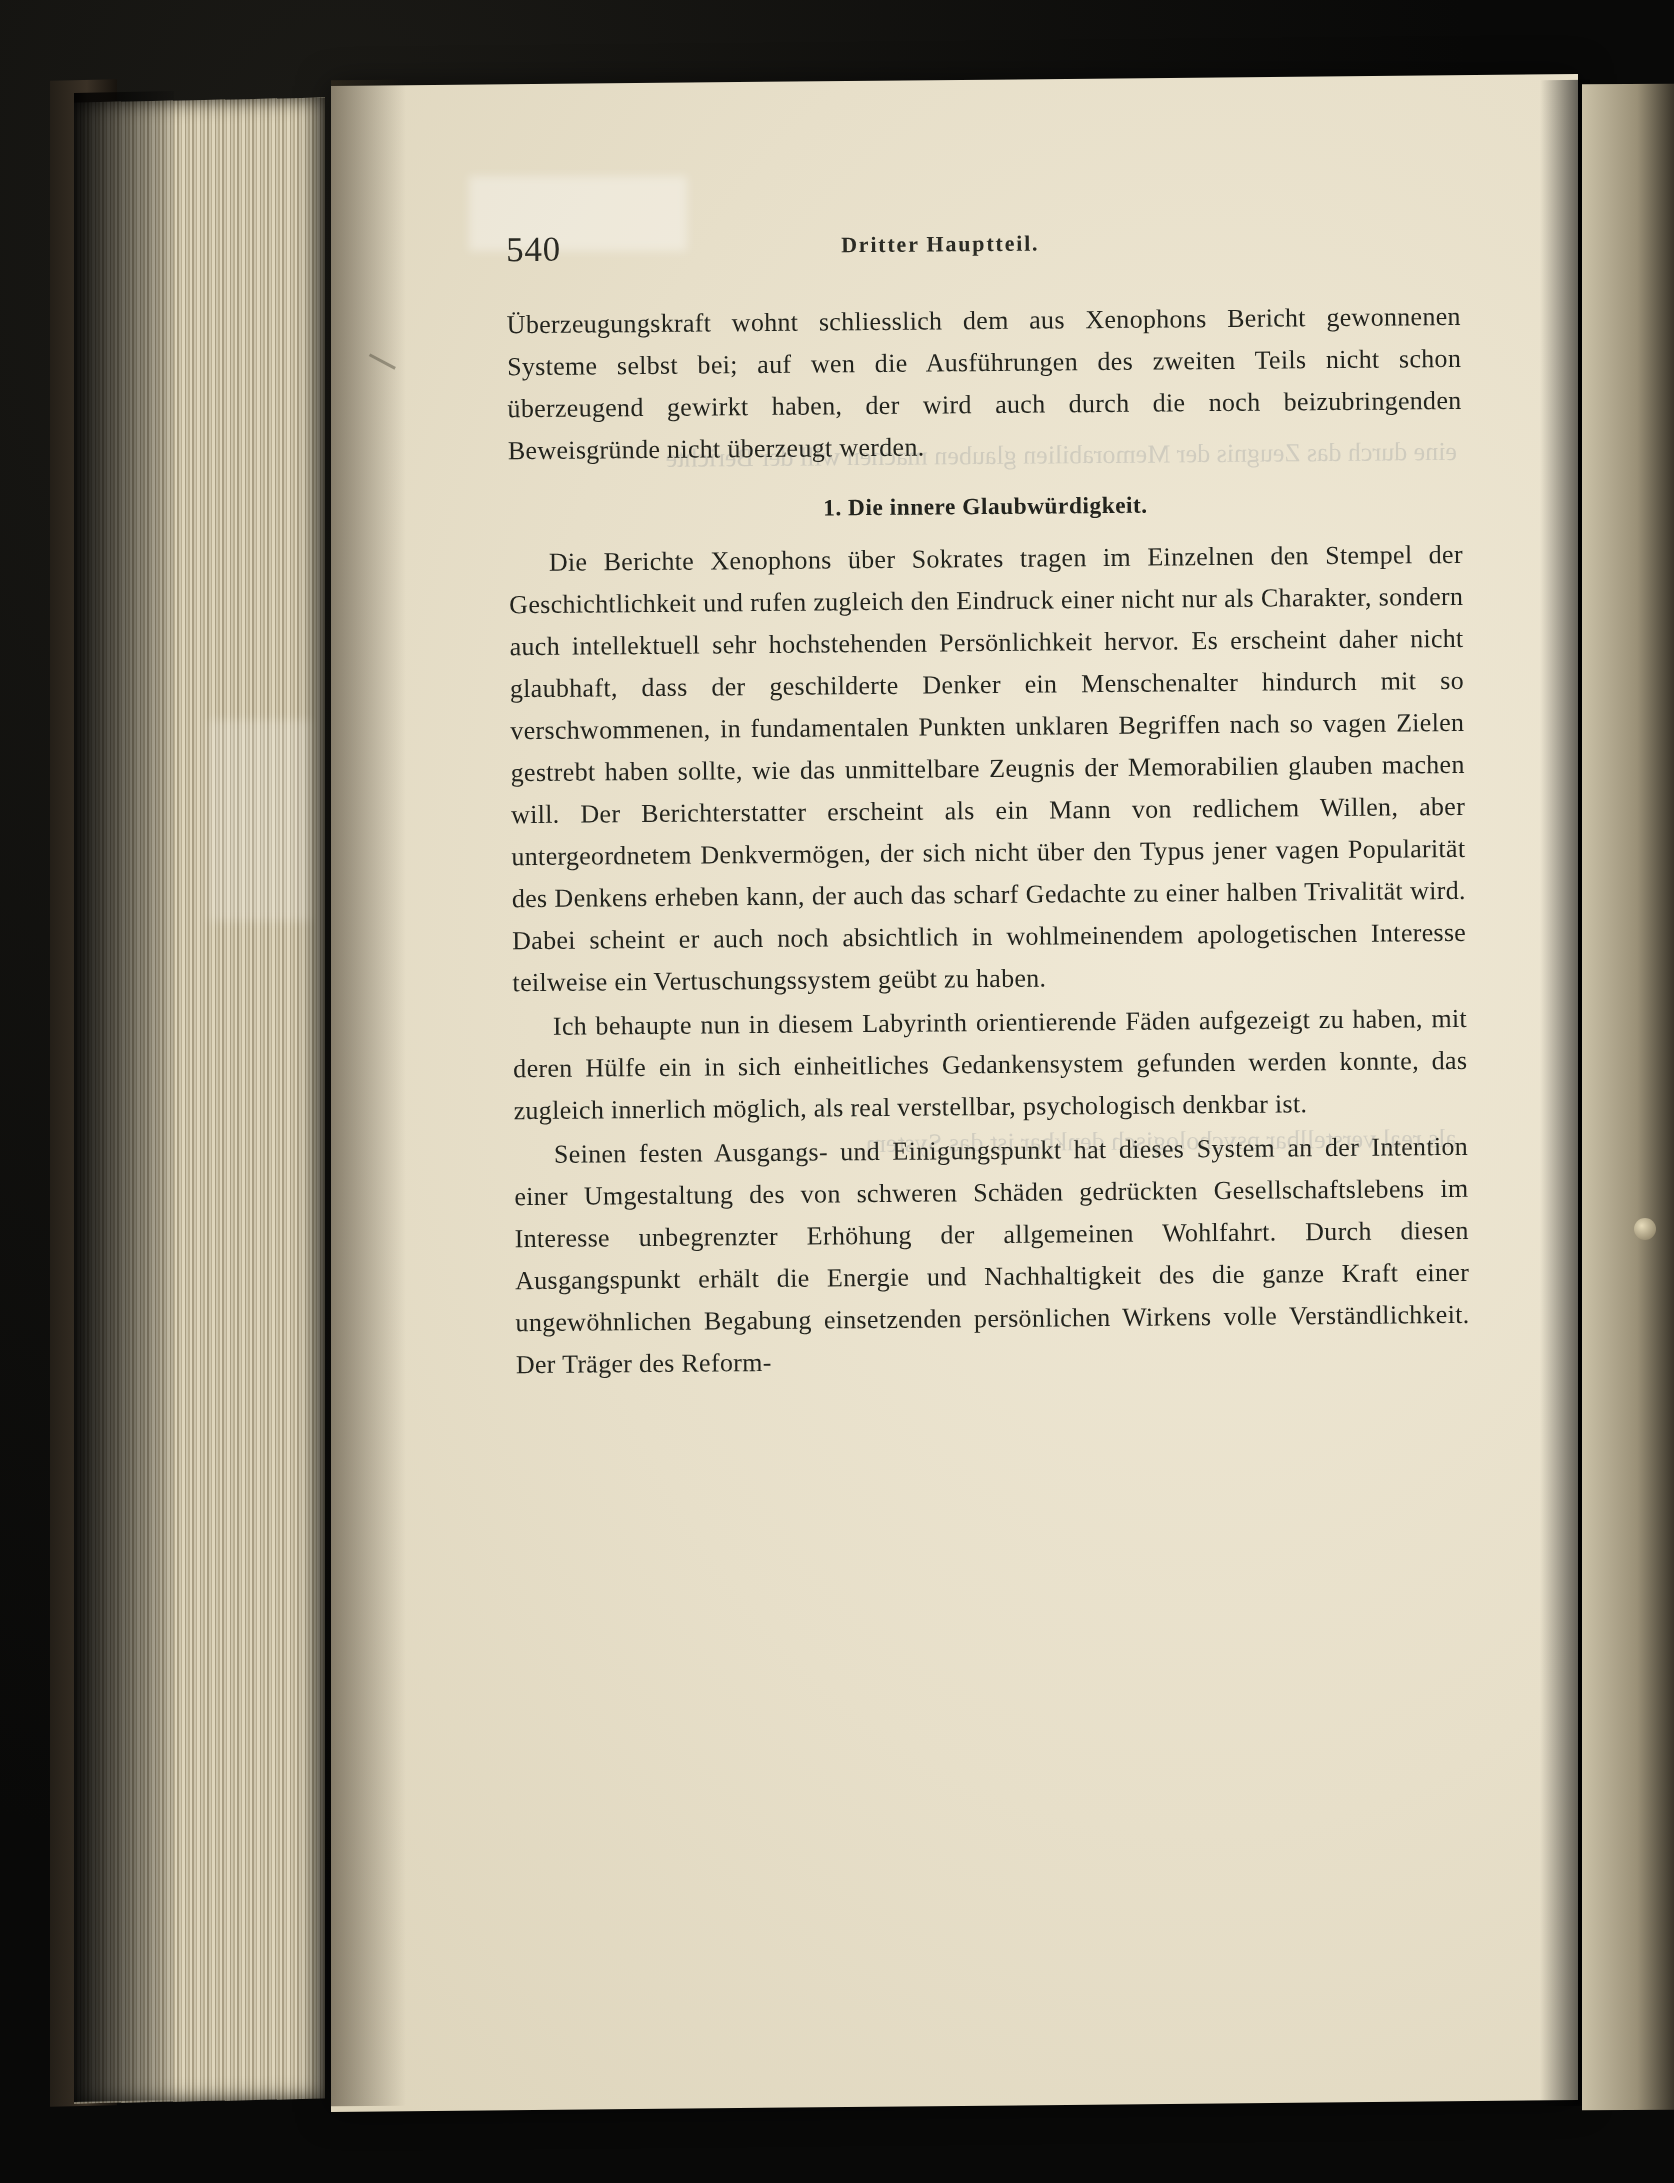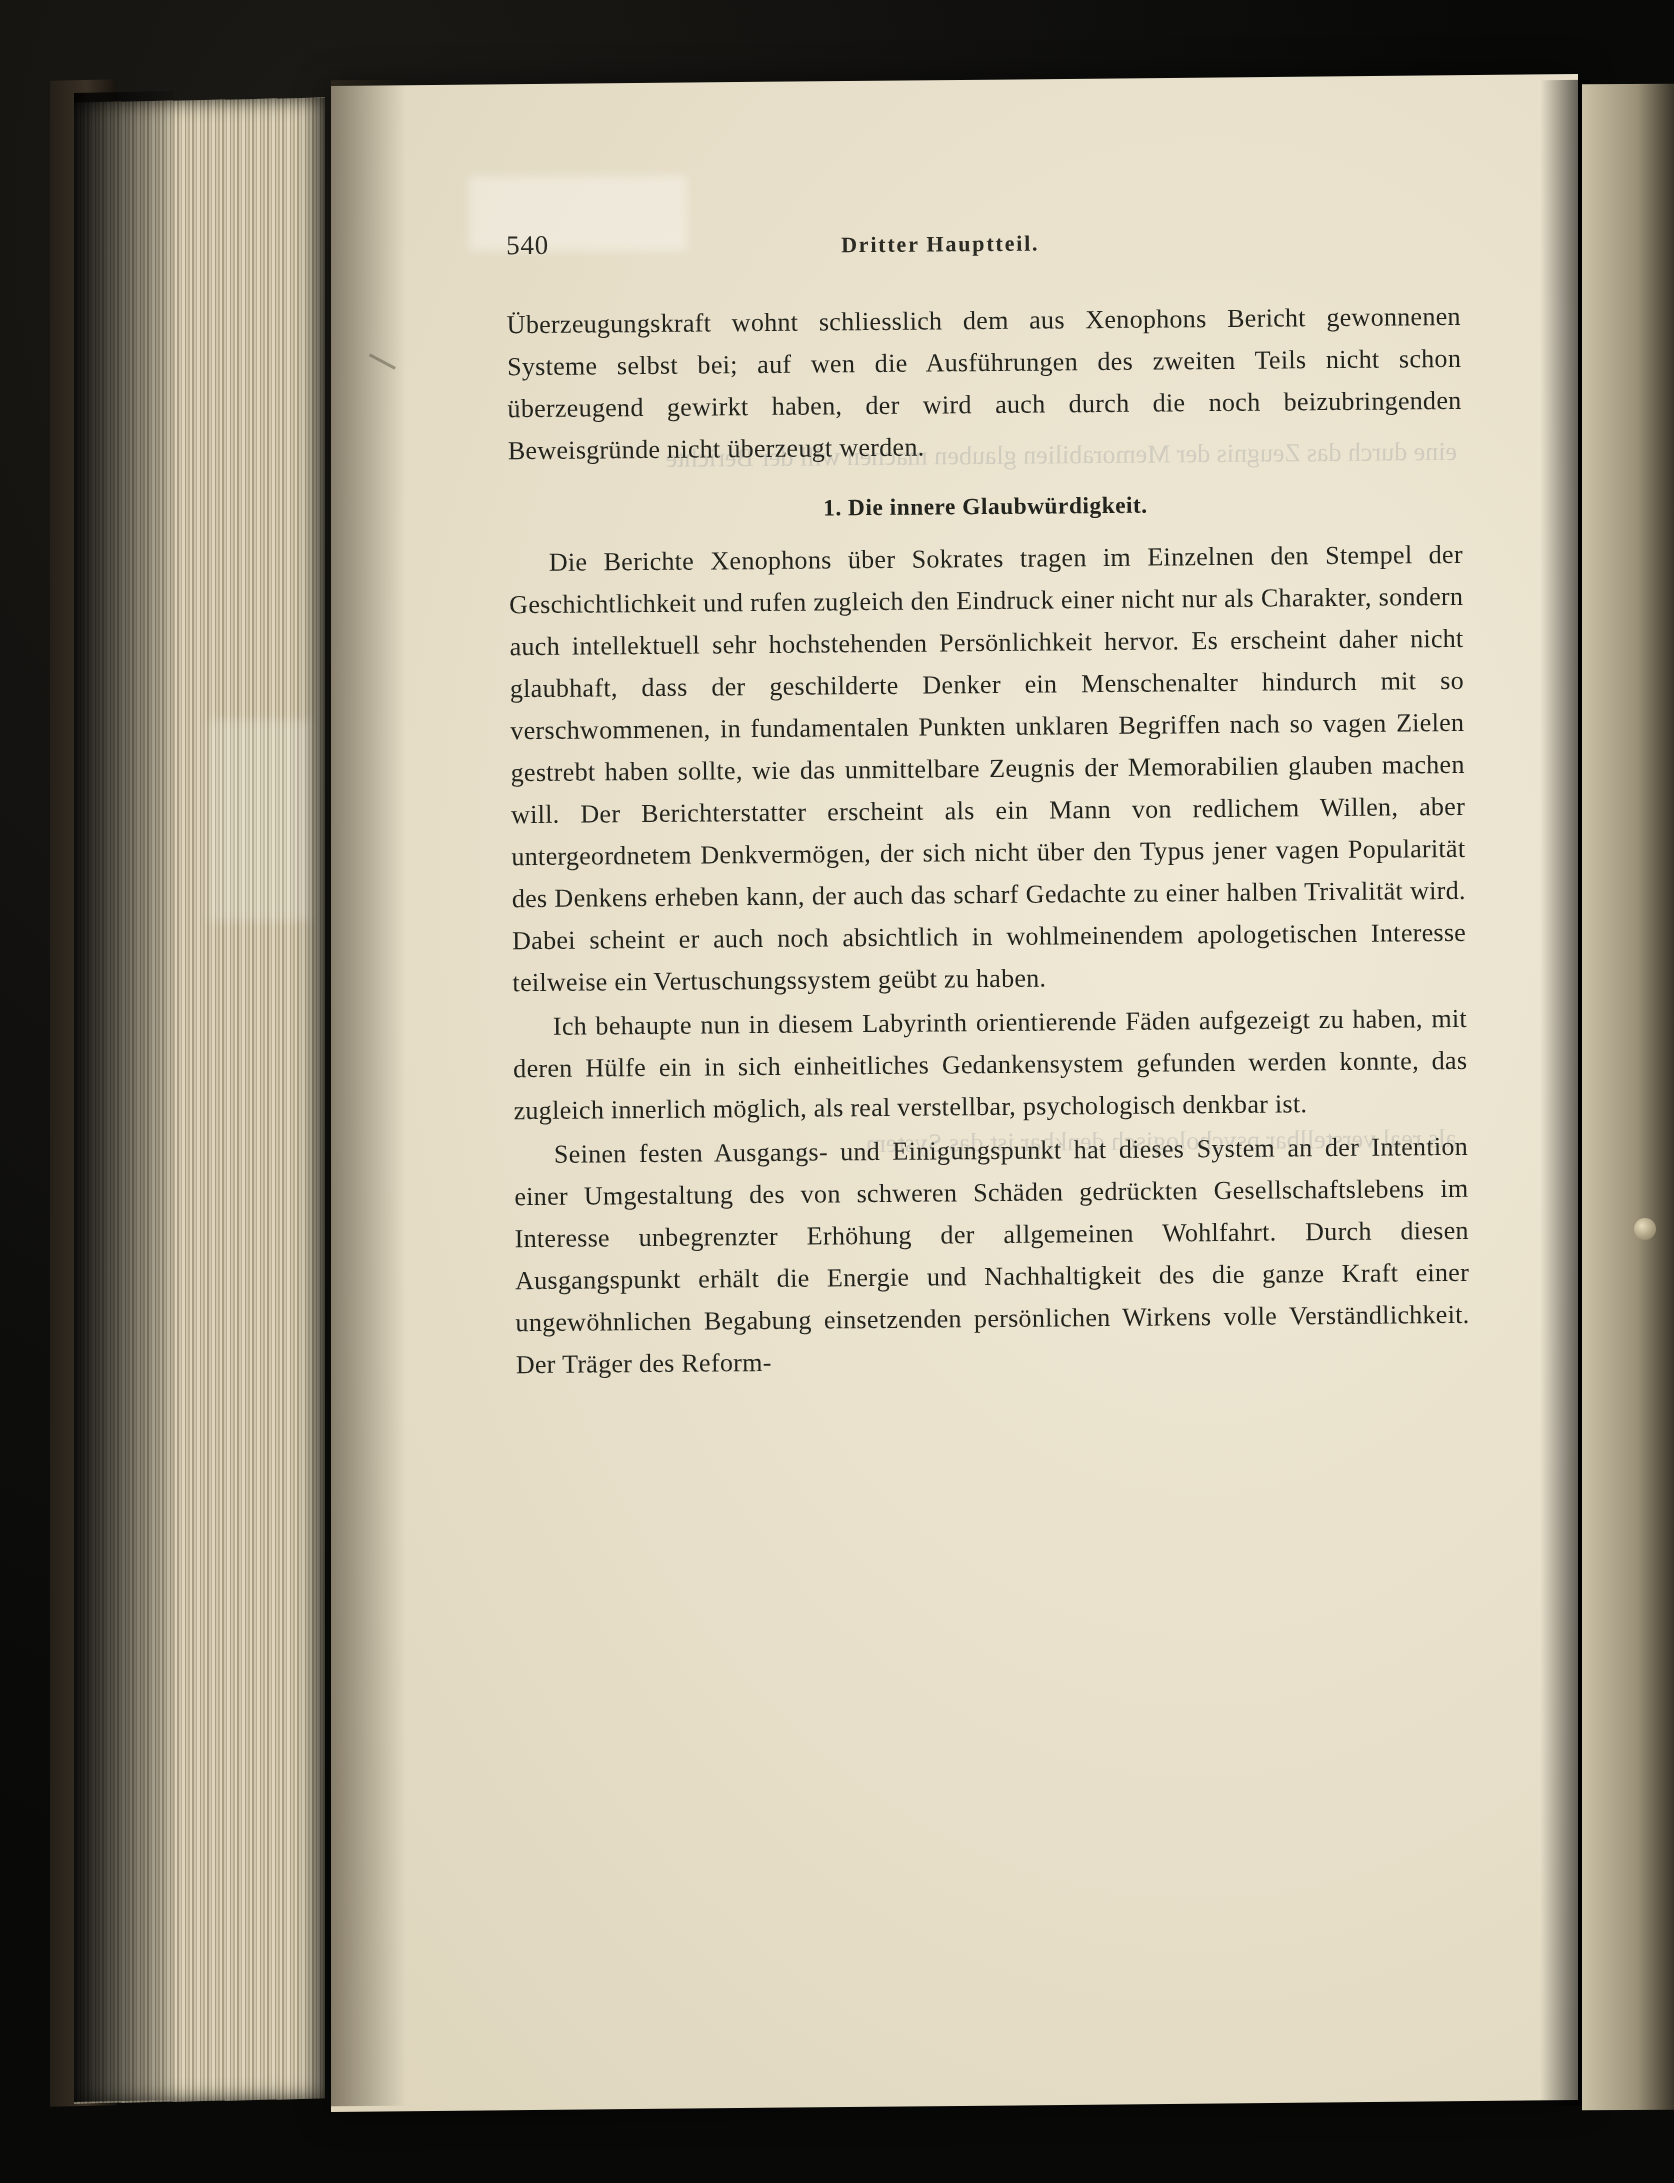--- a/index.html
+++ b/index.html
@@ -118,21 +118,21 @@
   }
   .running-head {
     position: relative;
     height: 44px;
     margin-bottom: 30px;
   }
   .folio {
     position: absolute;
     left: 0;
     top: 0;
-    font-size: 27px;
+    font-size: 35px;
     letter-spacing: 0.8px;
     color: #2b2b24;
   }
   .head-title {
     position: absolute;
     left: 335px;
     top: 5px;
     font-size: 22px;
     letter-spacing: 1.8px;
     font-weight: 700;

